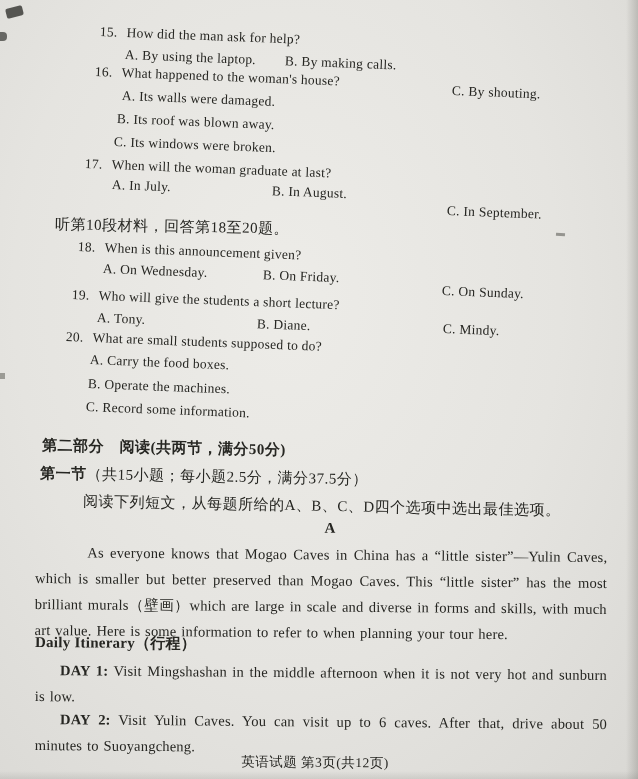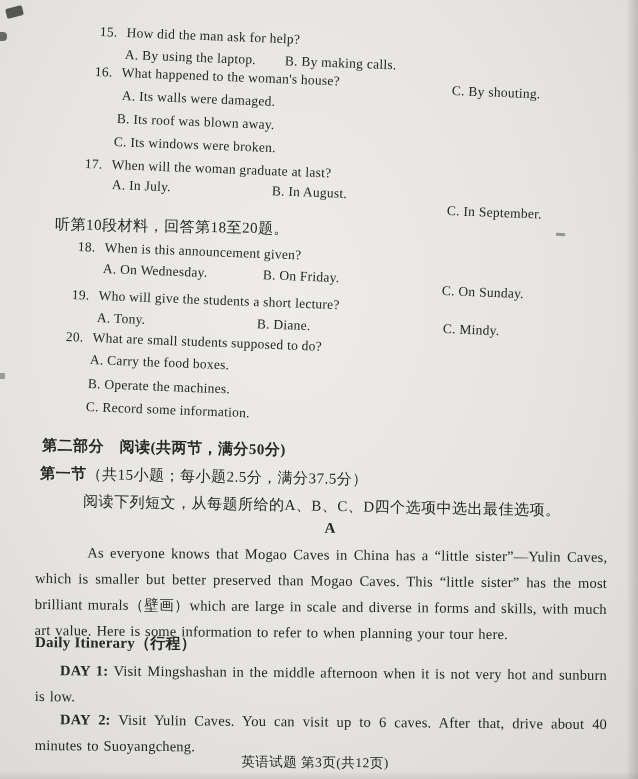--- a/index.html
+++ b/index.html
@@ -115,18 +115,18 @@
 
   <div class="block indent-big tiltC" style="left:35px; top:539px; width:572px;">As everyone knows that Mogao Caves in China has a “little sister”—Yulin Caves, which is smaller but better preserved than Mogao Caves. This “little sister” has the most brilliant murals（壁画）which are large in scale and diverse in forms and skills, with much art value. Here is some information to refer to when planning your tour here.</div>
 
   <div class="line bold tiltC" style="left:35px; top:633px; font-size:15px;">Daily Itinerary（行程）</div>
 
   <div class="block indent-sm tiltC" style="left:35px; top:657px; width:572px;">
     <span class="bold">DAY 1:</span><span> Visit Mingshashan in the middle afternoon when it is not very hot and sunburn is low.</span>
   </div>
 
   <div class="block indent-sm tiltC" style="left:35px; top:706px; width:572px;">
-    <span class="bold">DAY 2:</span><span> Visit Yulin Caves. You can visit up to 6 caves. After that, drive about 40 minutes to Suoyangcheng.</span>
+    <span class="bold">DAY 2:</span><span> Visit Yulin Caves. You can visit up to 6 caves. After that, drive about 50 minutes to Suoyangcheng.</span>
   </div>
 
   <div class="footer tiltC" style="top:751px;">英语试题 第3页(共12页)</div>
 
 </div>
 
 </body></html>

